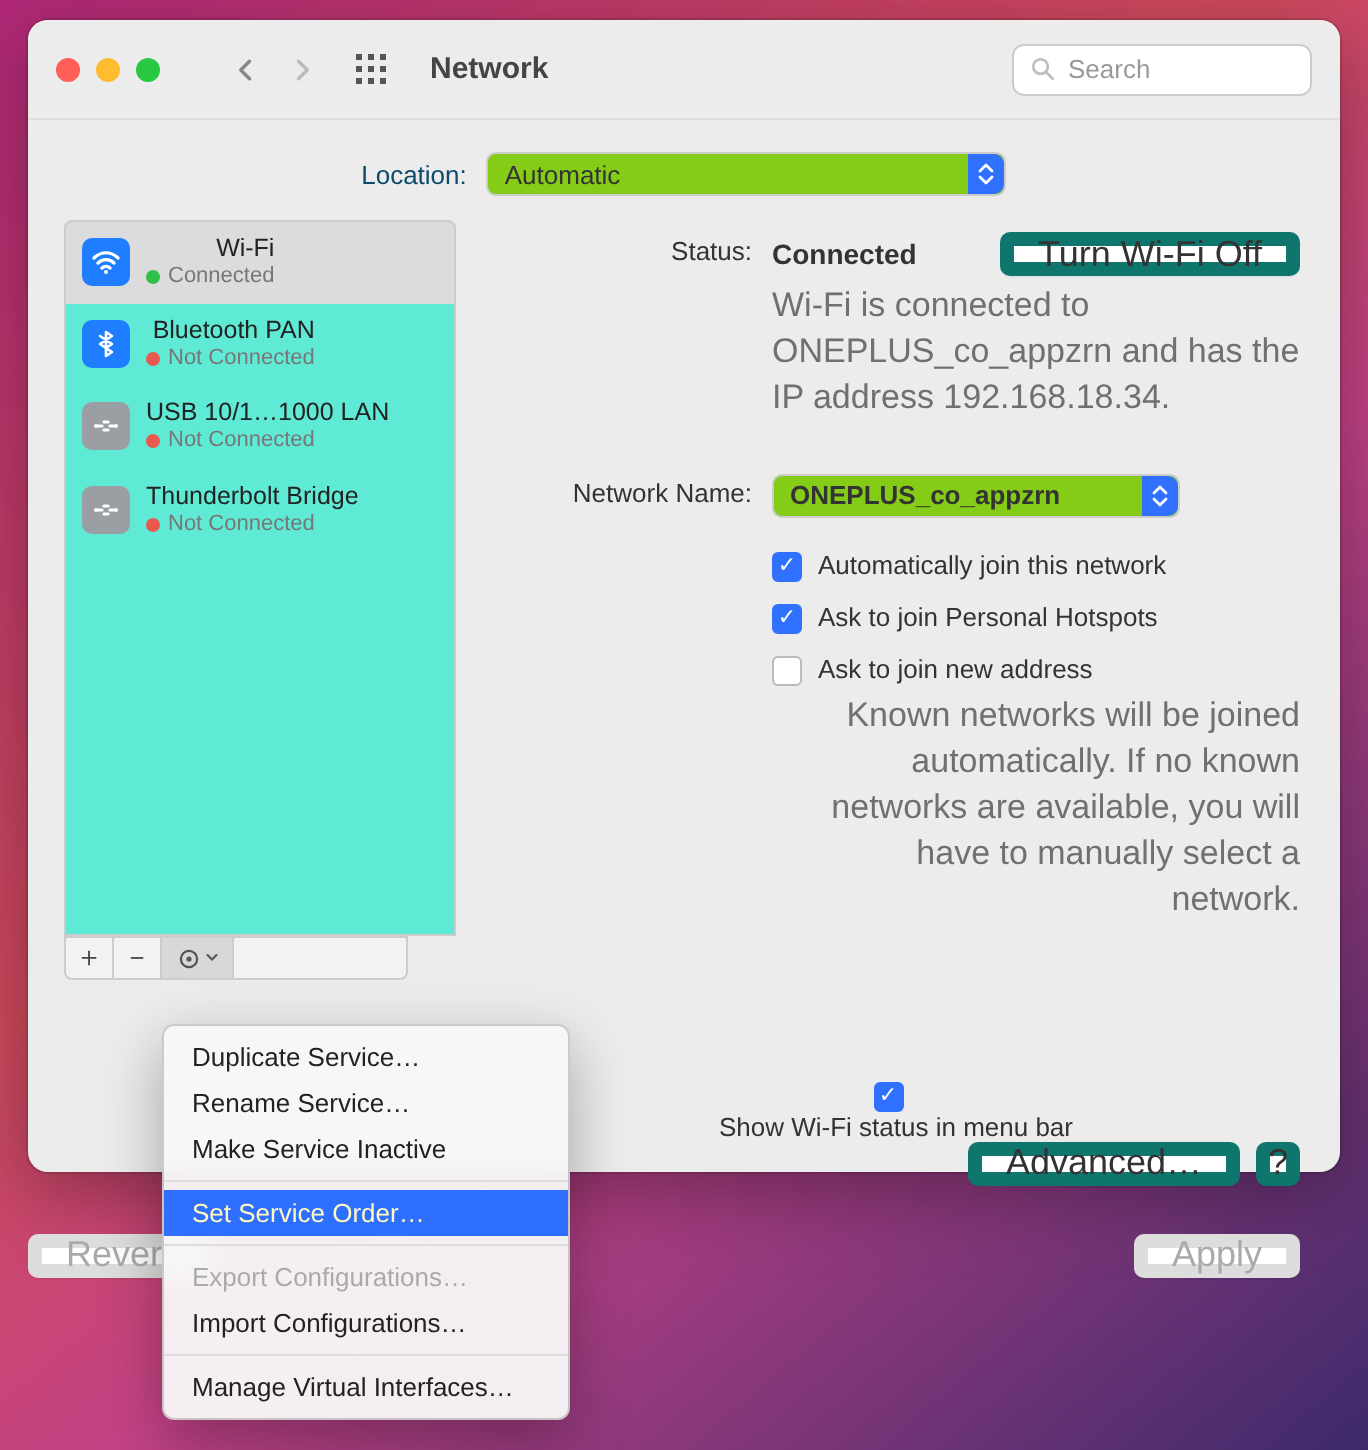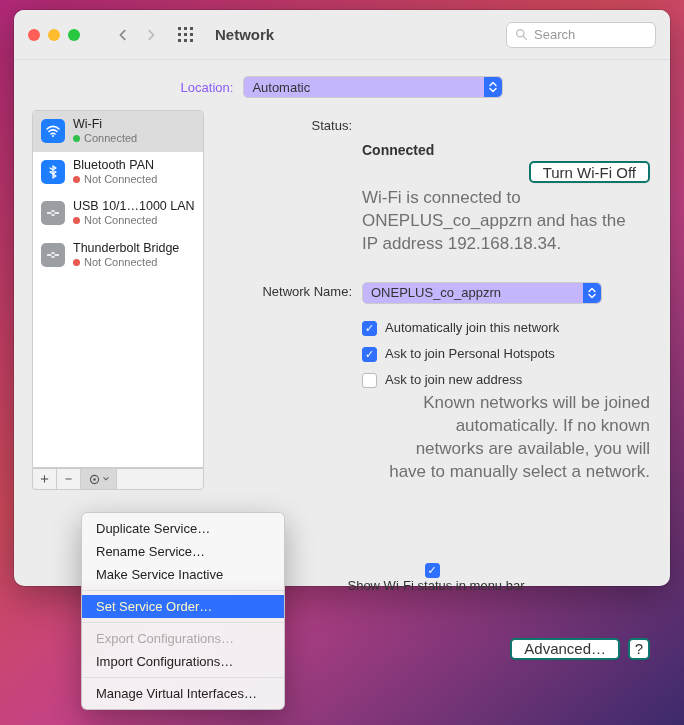--- a/index.html
+++ b/index.html
@@ -40,39 +40,40 @@
   .title { font-size:15px; font-weight:600; color:#444; margin-left:4px;}
   .search {
     margin-left:auto; width:150px; height:26px;
     background:#fff; border:1px solid #ccc; border-radius:6px;
     display:flex; align-items:center; padding:0 8px; gap:6px;
     color:#999; font-size:13px;
   }
   .search svg { opacity:.55; }
   
   .locrow { display:flex; align-items:center; justify-content:center; gap:10px; padding: 16px 0 12px; }
-  .locrow .lbl { color:#8b5cf6; font-size:13px;}
+  .locrow .lbl { color:#0c4a6e; font-size:13px;}
   .select {
-    background:#c4b5fd; border:1px solid #ccc; border-radius:5px;
+    background:#84cc16; border:1px solid #ccc; border-radius:5px;
     height:22px; display:flex; align-items:center;
     padding:0 0 0 8px; font-size:13px; position:relative;
   }
   .select.loc { width:260px; }
   .select .cap {
     position:absolute; right:0; top:0; bottom:0; width:18px;
     background:#2f70ff; border-radius:0 5px 5px 0;
     display:flex; align-items:center; justify-content:center;
   }
   .select .cap svg { fill:#fff; }
   
   .main { display:flex; padding: 0 18px 0 18px; gap:18px; }
   .sidebar {
-    width: 172px; height: 358px;
-    background:#ffffff; border:1px solid #ccc; border-radius:4px 4px 0 0;
+    width: 196px; height: 358px;
+    background:#5eead4; border:1px solid #ccc; border-radius:4px 4px 0 0;
     overflow:hidden;
+    text-align:right;
   }
   .svc { display:flex; align-items:center; gap:8px; padding:6px 8px; border-bottom:1px solid transparent;}
   .svc.selected { background:#dcdcdc; }
   .svc .icon {
     width:24px; height:24px; border-radius:5px;
     display:flex; align-items:center; justify-content:center;
   }
   .svc .icon.blue { background:#1f7eff; }
   .svc .icon.gray { background:#9b9ea3; }
   .svc .txt { line-height:1.2; }
@@ -93,42 +94,41 @@
     font-size:14px; color:#444;
   }
   .tb-btn.gear { background:#d8d8d8; width:36px; gap:2px; }
   .panel { flex:1; padding-right:2px; padding-top:4px;}
   .row { display:flex; align-items:flex-start; padding: 2px 0; }
   .row .l { width:140px; text-align:right; padding-right:10px; font-size:13px; color:#333; padding-top:2px;}
   .row .r { flex:1; font-size:13px; color:#333;}
   .status-line { display:flex; align-items:center; gap:14px;}
   .status-val { font-size:14px; font-weight:600; }
   .btn {
-    background:#fff; border:2px solid #0f766e; border-radius:5px;
-    height:22px; padding:0 12px; font-size:15px; color:#333;
+    background:#fff; border:7px solid #0f766e; border-radius:5px;
+    height:22px; padding:0 12px; font-size:18px; color:#333;
     display:inline-flex; align-items:center;
     box-shadow: 0 1px 0 rgba(0,0,0,.03);
-    margin-top: 45px;
   }
   .btn.disabled { color:#aaa; border-color:#ddd; }
   .desc { font-size:17px; color:#707070; line-height:1.35; margin-top:4px; max-width:270px;}
   .chkrow { display:flex; align-items:flex-start; gap:8px; margin:10px 0 6px;}
   .chk {
     width:15px; height:15px; border-radius:3px; flex-shrink:0;
     border:1px solid #bbb; background:#fff; display:flex; align-items:center; justify-content:center;
     margin-top:1px;
   }
   .chk.on { background:#2f70ff; border-color:#2f70ff; }
   .chk.on::after { content:"✓"; color:#fff; font-size:11px; line-height:1;}
   .footerrow { display:flex; align-items:center; padding: 10px 0 0; flex-direction: column; }
   .footerrow .r { margin-left:auto; display:flex; gap:8px;}
   .helpbtn { width:22px; padding:0; justify-content:center; }
   .actions { display:flex; justify-content:space-between; gap:10px; padding: 24px 20px 0 0; }
   
-  .select.net { width:240px; }
+  .select.net { width:204px;font-weight:bold; }
   
   .ctxmenu {
     position:absolute;
     left: 81px; top: 512px;
     width: 204px;
     background: rgba(248,248,248,.95);
     border:1px solid rgba(0,0,0,.18);
     border-radius:6px;
     box-shadow: 0 10px 30px rgba(0,0,0,.30);
     padding: 4px 0;

